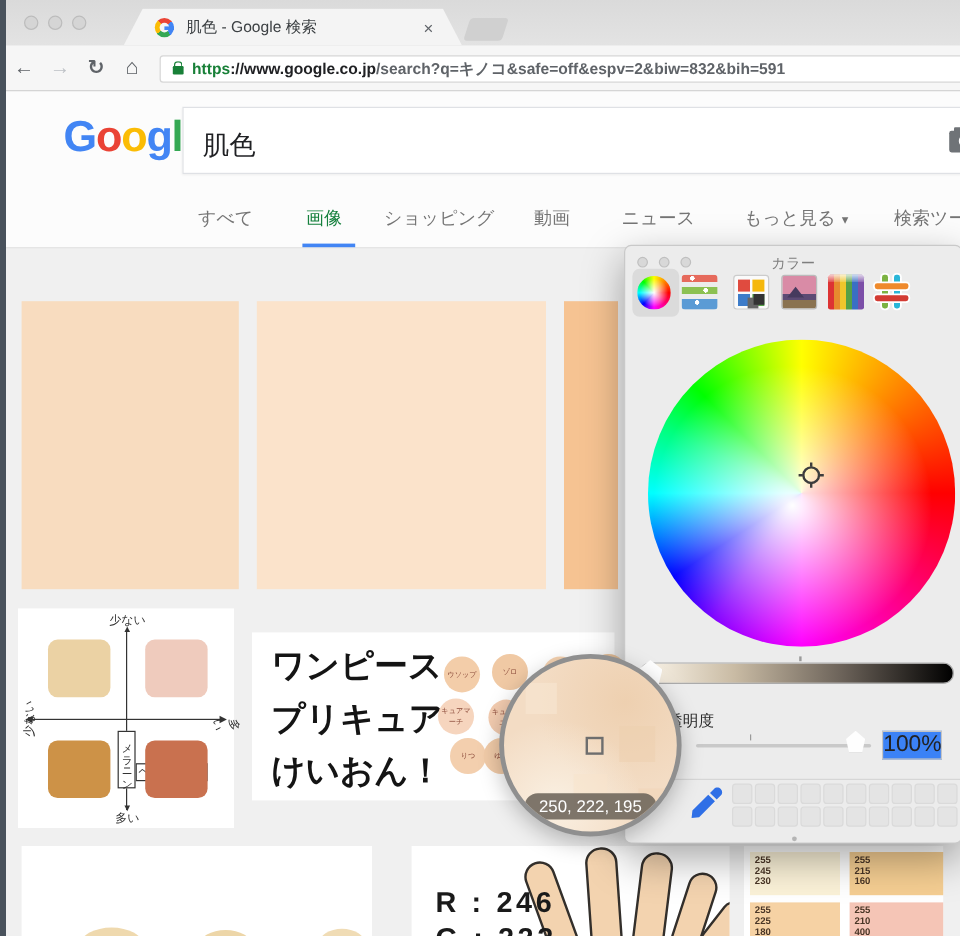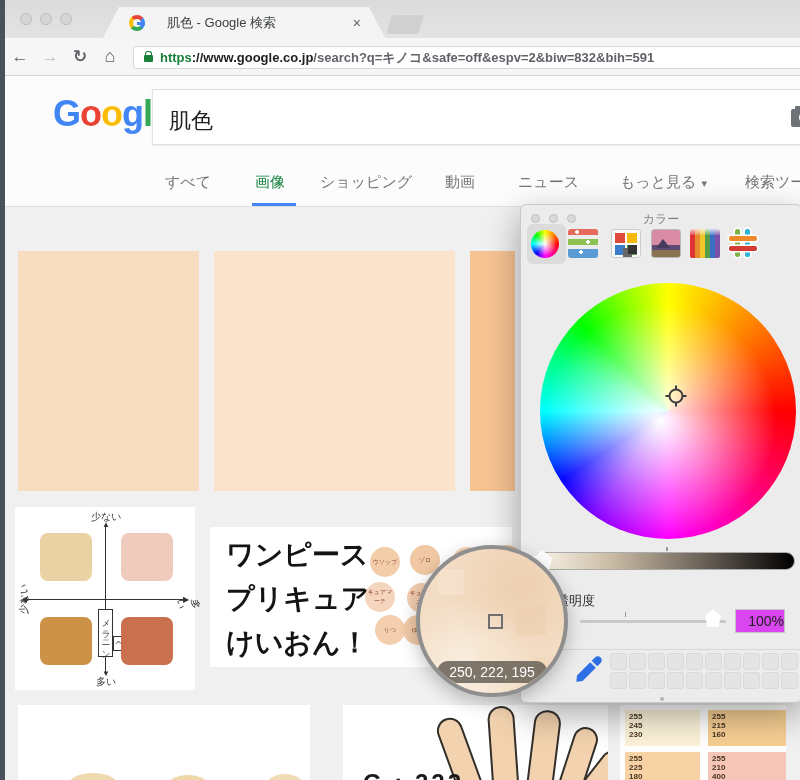--- a/index.html
+++ b/index.html
@@ -13,21 +13,21 @@
   .tl { position:absolute; top:13px; width:12px; height:12px; border-radius:50%;
         background:#D5D5D5; border:1px solid #BCBCBC; }
   .tl.c1{left:15px} .tl.c2{left:35px} .tl.c3{left:55px}
   .tab-active { position:absolute; left:98px; top:7px; width:282px; height:31px; background:#F4F4F4;
                 clip-path:polygon(16px 0,calc(100% - 16px) 0,100% 100%,0 100%);
                 display:flex; align-items:center; padding:0 24px 0 26px; }
   .gfav { width:16px; height:16px; border-radius:50%; flex:0 0 16px; position:relative;
           background:conic-gradient(from -40deg,#EA4335 0 90deg,#4285F4 90deg 180deg,#34A853 180deg 270deg,#FBBC05 270deg 360deg); }
   .gfav::before { content:''; position:absolute; inset:4px; border-radius:50%; background:#F4F4F4; }
   .gfav::after { content:''; position:absolute; right:0; top:7px; width:8px; height:3px; background:#4285F4; }
-  .tab-title { margin-left:22px; font-size:13px; color:#3C4043; white-space:nowrap; overflow:hidden; flex:1; }
+  .tab-title { margin-left:10px; font-size:13px; color:#3C4043; white-space:nowrap; overflow:hidden; flex:1; }
   .tab-close { color:#5F6368; font-size:14px; margin-left:8px; }
   .tab-close::before{content:'\00D7';}
   .newtab-btn { position:absolute; left:384px; top:15px; width:32px; height:19px; background:#D0D0D0;
                 border-radius:3px; transform:skewX(-18deg); }
 
   .toolbar { position:absolute; left:5px; top:38px; width:795px; height:38px; background:#F6F6F6;
              border-bottom:1px solid #D5D5D5; z-index:2; display:flex; align-items:center;font-weight:bold; }
   .nav-ic { font-size:17px; color:#5F6368; width:30px; text-align:center; }
   .nav-ic.dis { color:#BDC1C6; }
   .i-back::before{content:'\2190'} .i-fwd::before{content:'\2192'}
@@ -173,22 +173,22 @@
   .bslider { position:absolute; left:12px; top:347px; width:262px; height:18px; border-radius:9px;
              border:1px solid #ABABAB; background:linear-gradient(to right,#FDF7EC,#C9BBA4 30%,#6A6158 65%,#000); }
   .btick { position:absolute; left:145px; top:342px; width:2px; height:4px; background:#9A9A9A; }
   .pent { position:absolute; background:#FEFEFE; clip-path:polygon(50% 0,100% 38%,84% 100%,16% 100%,0 38%);
           filter:drop-shadow(0 0 1px rgba(0,0,0,0.5)); }
   .bthumb { left:11px; top:345px; width:20px; height:21px; }
   .op-label { position:absolute; left:22px; top:387px; font-size:13px; color:#2B2B2B; }
   .op-track { position:absolute; left:59px; top:415px; width:146px; height:3px; background:#C9C9C9; border-radius:2px; }
   .op-tick { position:absolute; left:104px; top:407px; width:1px; height:5px; background:#9A9A9A; }
   .othumb { left:184px; top:404px; width:16px; height:18px; }
-  .op-value { position:absolute; left:214px; top:404px; width:50px; height:24px; background:#d946ef;
-              border:1px solid #C4C4C4; font-size:14px; color:#222; text-align:right; line-height:22px; }
+  .op-value { position:absolute; left:214px; top:404px; width:50px; height:24px; background:#3b82f6;
+              border:1px solid #C4C4C4; font-size:19px; color:#222; text-align:right; line-height:22px; }
   .p-divider { position:absolute; left:0; top:444px; width:100%; height:1px; background:#D6D6D6; }
   .dropper { position:absolute; left:52px; top:446px; width:32px; height:36px; }
   .sw-grid { position:absolute; left:89px; top:448px; width:190px; height:40px;
              display:grid; grid-template-columns:repeat(10,17px); grid-template-rows:repeat(2,17px); gap:2px; }
   .sw-cell { background:#E4E4E4; border:1px solid #DADADA; border-radius:3px; }
   .drag-dot { position:absolute; left:139px; top:492px; width:4px; height:4px; border-radius:50%; background:#B5B5B5; }
 
   
   .loupe { position:absolute; left:416px; top:545px; width:152px; height:152px; border-radius:50%;
            border:4px solid #8F8F8F; z-index:20; overflow:hidden;
@@ -309,20 +309,21 @@
   <div class="blob-e be2"></div>
   <div class="blob-e be3"></div>
 </div>
 
 <div class="card cardB">
   <div class="finger f1"></div>
   <div class="finger f2"></div>
   <div class="finger f3"></div>
   <div class="finger f4"></div>
   <div class="finger f5"></div>
+  <div class="rgb-r">R : 246</div>
   <div class="rgb-g">G : 222</div>
 </div>
 
 <div class="card cardC">
   <div class="csw cs1">
       <span>255</span>
       <span>245</span>
       <span>230</span>
     </div>
   <div class="csw cs2">

